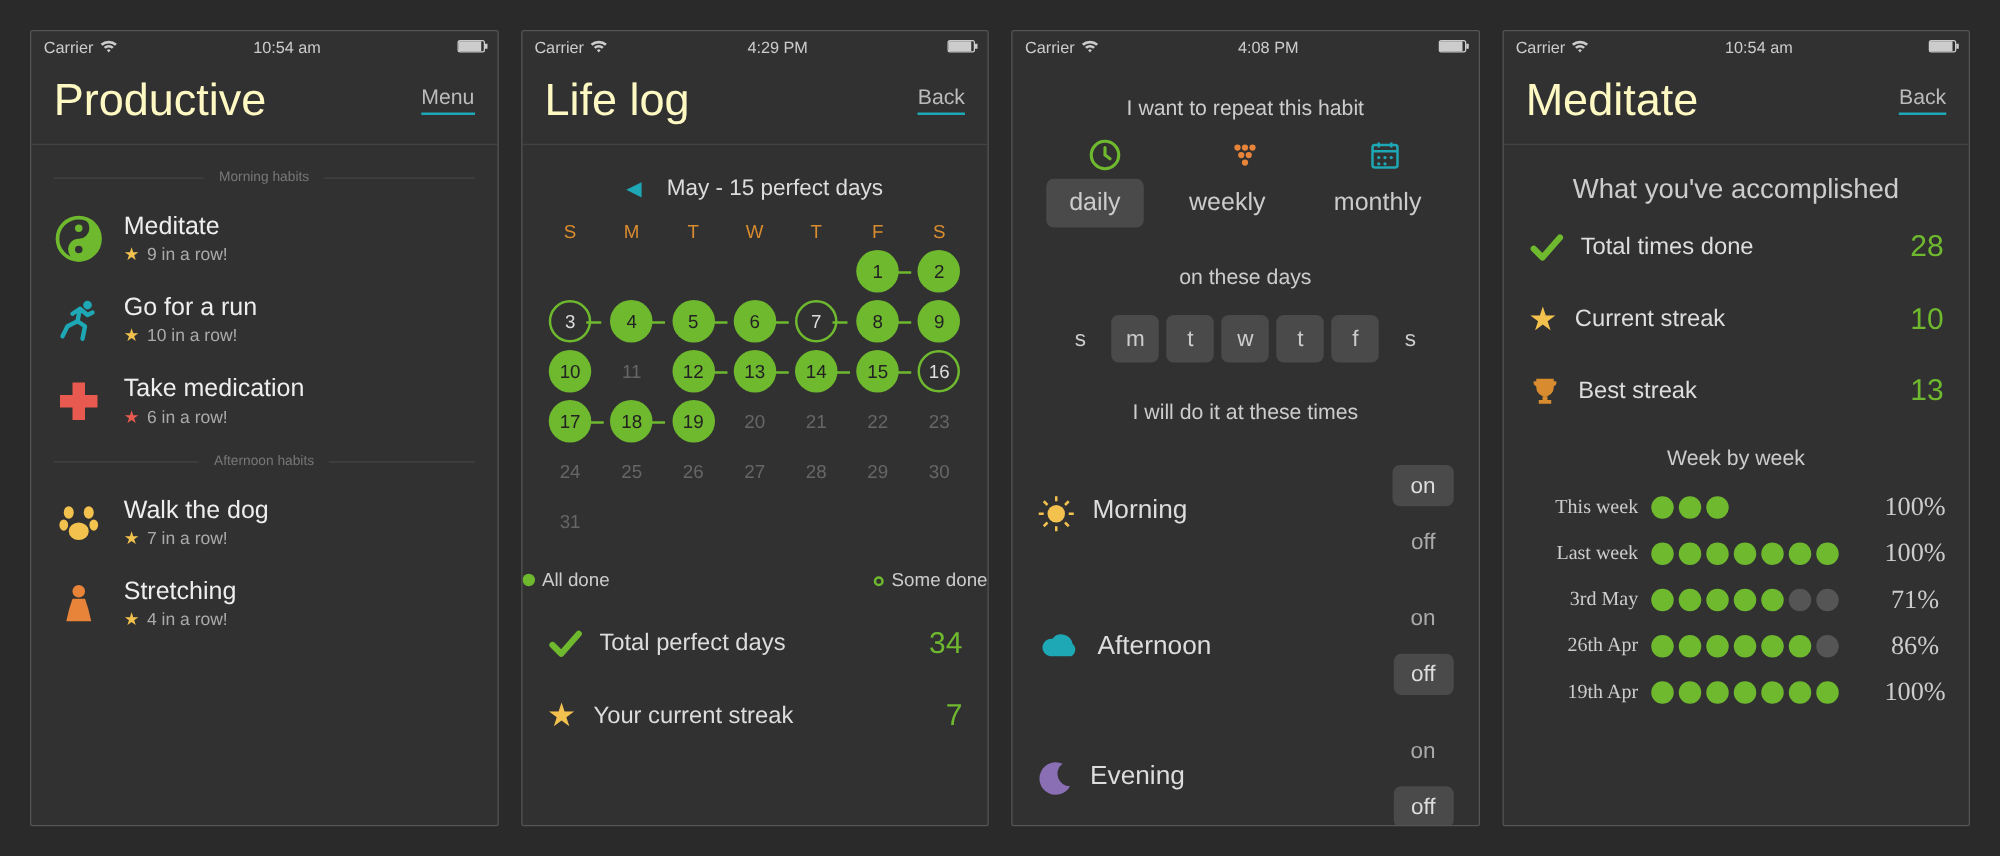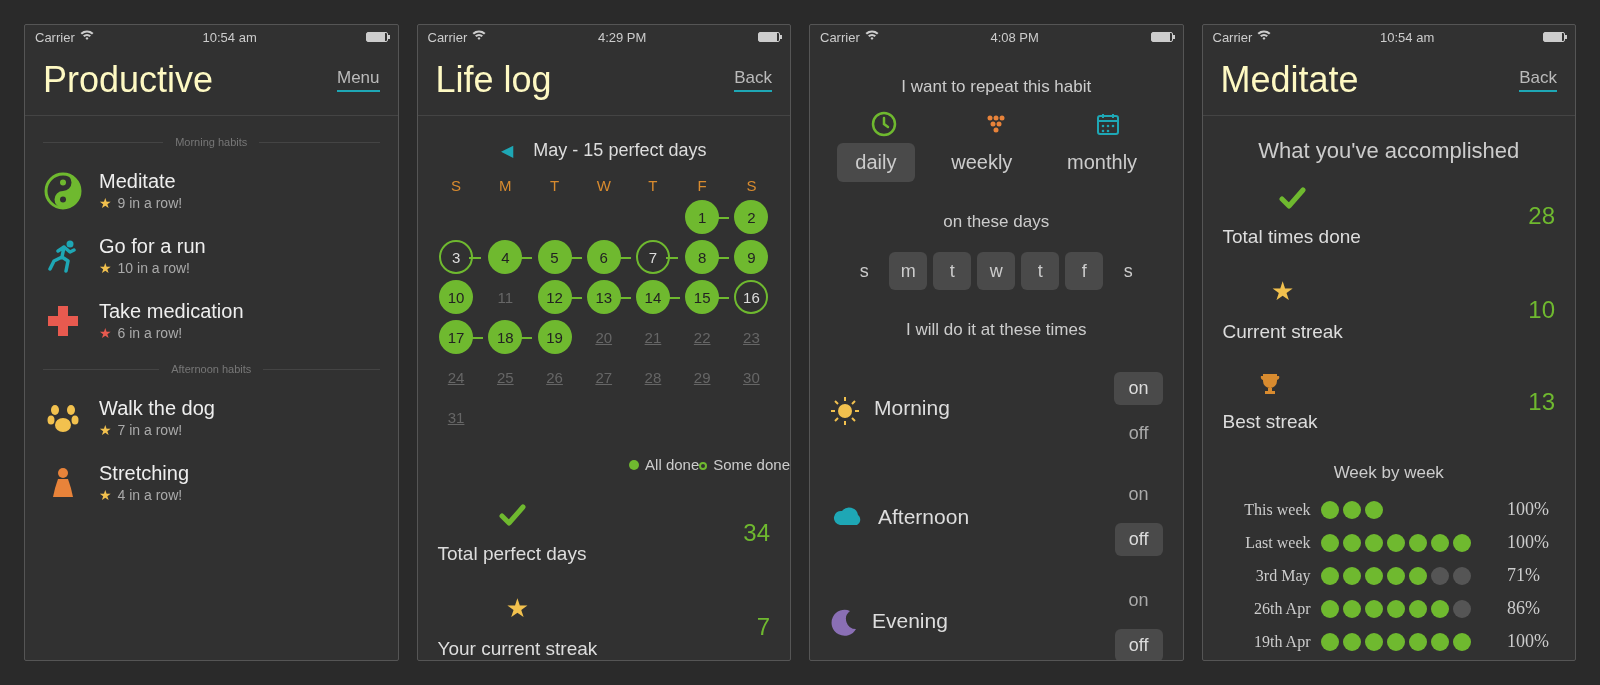--- a/index.html
+++ b/index.html
@@ -25,21 +25,21 @@
   }
   .status-bar {
     display: flex;
     justify-content: space-between;
     align-items: center;
     font-size: 13px;
     padding: 4px 10px;
     color: #ccc;
     height: 24px;
   }
-  .sb-left, .sb-right { display:flex; gap:5px; }
+  .sb-left, .sb-right { display:flex; align-items:center; gap:5px; }
   .wifi-icon { font-size:12px; }
   .battery {
     width: 22px; height: 10px; border: 1px solid #ccc; border-radius: 2px; position: relative;
   }
   .battery::after { content:""; position:absolute; right:-3px; top:2px; width:2px; height:4px; background:#ccc; }
   .battery-fill { background:#ccc; height:100%; width:90%; }
   .header {
     display:flex; justify-content:space-between; align-items:center;
     padding: 10px 18px 14px 18px;
     border-bottom: 1px solid #444;
@@ -69,29 +69,29 @@
 
   
   .month-header { display:flex; align-items:center; justify-content:center; gap:20px; padding:14px 0 8px 0;}
   .chevron-left { color:#1ea7b5; font-size:16px; cursor:pointer;}
   .month-title { color:#ddd; font-size:18px;}
   .cal-grid { display:grid; grid-template-columns: repeat(7,1fr); gap:6px 4px; padding: 8px 16px; }
   .dow { text-align:center; color:#d88b2f; font-size:15px; font-weight:400;}
   .day { width:34px; height:34px; border-radius:50%; display:flex; align-items:center; justify-content:center; font-size:15px; margin:0 auto; position:relative;}
   .day.done { background:#6fb92f; color:#222;}
   .day.some { border:2px solid #6fb92f; color:#ddd; background:transparent;}
-  .day.future { color:#666;text-decoration:underline;}
+  .day.future { color:#666;}
   .day.empty { color:#666;}
   .day.has-next::after { content:""; position:absolute; right:-10px; top:50%; height:2px; width:12px; background:#6fb92f;}
-  .legend { display:flex; justify-content:flex-end; padding: 14px 0; font-size:15px; color:#ccc;}
+  .legend { display:flex; justify-content:space-between; padding: 14px 0; font-size:15px; color:#ccc;}
   .legend .dot { width:10px; height:10px; border-radius:50%; display:inline-block; margin-right:6px;}
   .legend .filled { background:#6fb92f;}
   .legend .outlined { border:2px solid #6fb92f; width:8px; height:8px;}
   .stat-row { display:flex; align-items:center; justify-content:space-between; padding: 14px 20px;}
-  .stat-left { display:flex; align-items:center; gap:14px;flex-direction:column;}
+  .stat-left { display:flex; align-items:center; gap:14px;}
   .stat-label { font-size:19px; color:#ddd;}
   .stat-val { font-size:24px; color:#6fb92f;}
   .big-check { width:28px; height:28px; }
   .big-star { color:#f2c14e; font-size:26px;}
 
   
   .sched-section { text-align:center; padding:12px 18px;}
   .sched-label { color:#ccc; font-size:17px; padding:6px 0 14px 0;}
   .repeat-icons { display:flex; justify-content:space-around; padding-bottom:6px;}
   .repeat-row { display:flex; justify-content:space-around; align-items:center;}
@@ -109,21 +109,21 @@
 
   
   .accomplish-label { text-align:center; color:#ccc; font-size:22px; padding:12px 0 6px 0;}
   .wbw-label { text-align:center; color:#ccc; font-size:17px; padding:16px 0 10px 0;}
   .week-row { display:flex; align-items:center; justify-content:space-between; padding:6px 18px;font-family:Liberation Serif, serif;}
   .week-name { width:90px; text-align:right; color:#ccc; font-size:16px;}
   .dots { display:flex; gap:4px; flex:1; padding:0 10px;}
   .wdot { width:18px; height:18px; border-radius:50%;}
   .wdot.done { background:#6fb92f;}
   .wdot.miss { background:#555;}
-  .week-pct { width:50px; text-align:left; color:#ccc; font-size:18px;}
+  .week-pct { width:50px; text-align:center; color:#ccc; font-size:21px;}
   .trophy { color:#d88b2f; font-size:24px;}
 
   svg { display:block; }
 </style>
 </head>
 <body>
 
 <div class="phone">
   <div class="status-bar">
     <div class="sb-left">

